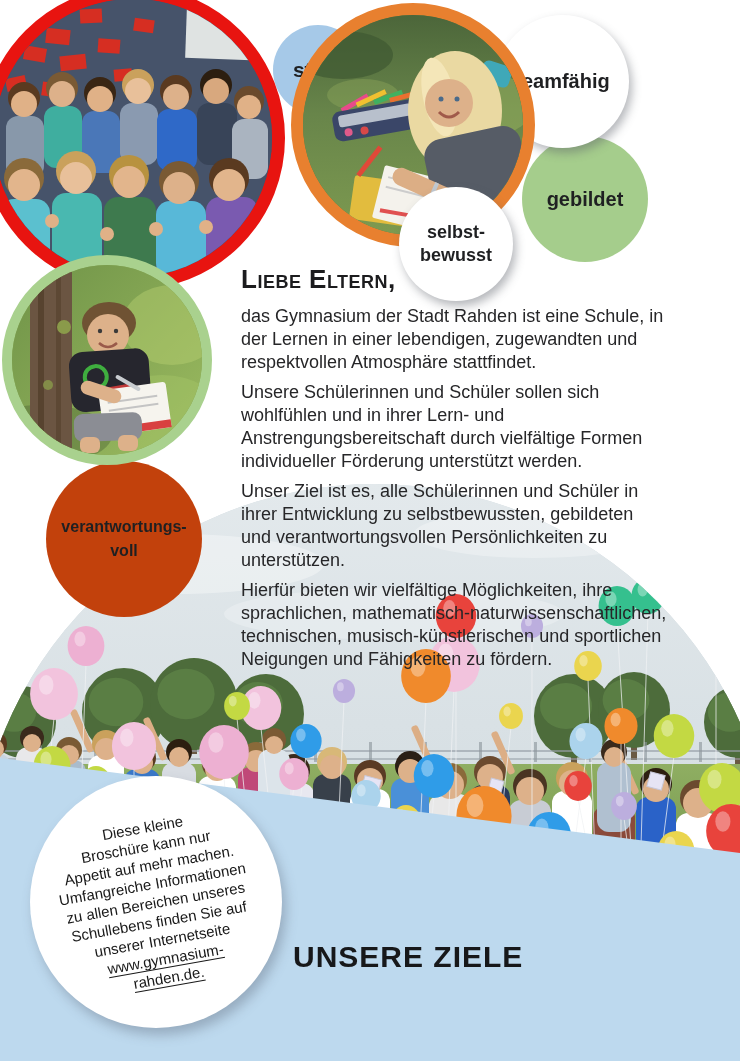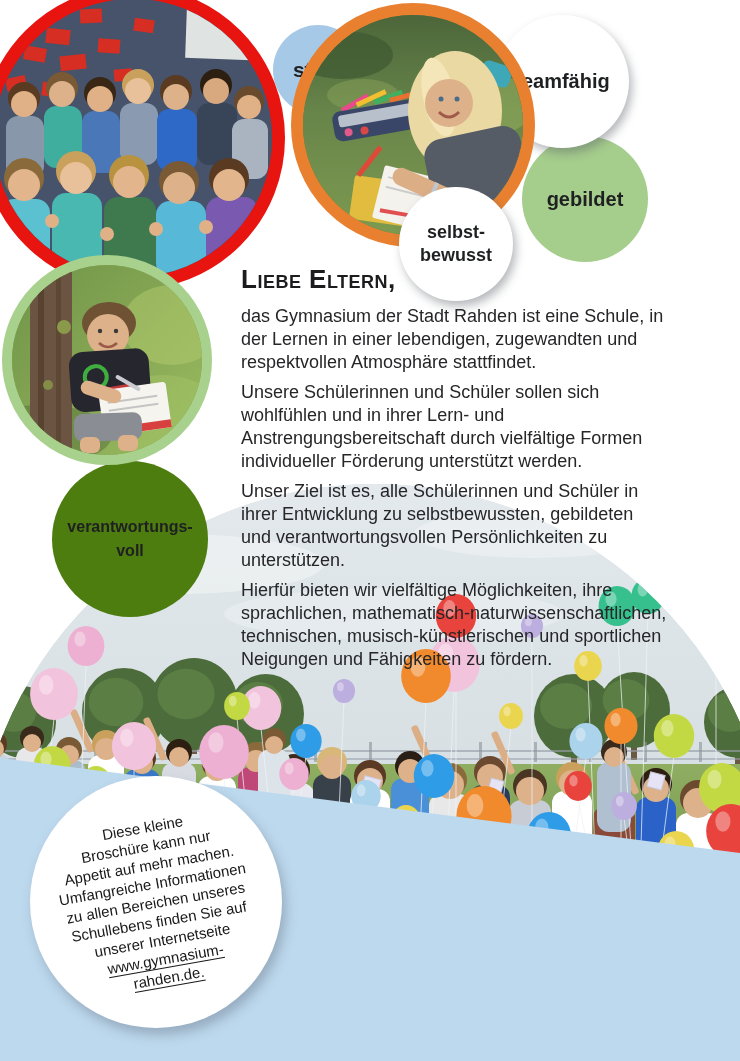--- a/index.html
+++ b/index.html
@@ -15,21 +15,21 @@
   .photo-ring svg{display:block;width:100%;height:100%;}
   #classroom{left:-19px;top:-14px;width:304px;height:304px;border:13px solid #e81410;z-index:35;background:#46536a;}
   #girl{left:291px;top:3px;width:244px;height:244px;border:12px solid #e8802f;z-index:30;background:#5d7a42;}
   #boy{left:2px;top:255px;width:210px;height:210px;border:10px solid #a9d18e;z-index:40;background:#86a855;}
 
   
   #b-stark{left:273px;top:25px;width:90px;height:90px;background:#a6c9e8;font-size:21px;z-index:20;}
   #b-team{left:496px;top:15px;width:133px;height:133px;background:#ffffff;font-size:20px;z-index:25;}
   #b-gebildet{left:522px;top:136px;width:126px;height:126px;background:#a5cd8c;font-size:20px;z-index:18;}
   #b-selbst{left:399px;top:187px;width:114px;height:114px;background:#ffffff;font-size:18px;line-height:1.3;z-index:36;}
-  #b-verant{left:52px;top:461px;width:156px;height:156px;background:#4d7c0f;font-size:16px;line-height:1.5;z-index:6;}
+  #b-verant{left:46px;top:461px;width:156px;height:156px;background:#c2410c;font-size:16px;line-height:1.5;z-index:6;}
 
   
   #dome{left:-26px;top:484px;width:800px;height:800px;z-index:2;overflow:hidden;background:#cfd9de;}
   #dome svg{display:block;}
 
   
   #band{position:absolute;inset:0;background:#bdd9ee;z-index:4;
         clip-path:polygon(0px 758px,740px 853px,740px 1061px,0px 1061px);}
 
   
@@ -307,20 +307,21 @@
           <ellipse cx="612" cy="257" rx="16.560000000000002" ry="18" fill="#abd3ec"></ellipse>
           <ellipse cx="606.6" cy="250.7" rx="5.040000000000001" ry="6.84" fill="#ffffff" opacity="0.35"></ellipse>
           <ellipse cx="392" cy="312" rx="14.72" ry="16" fill="#abd3ec"></ellipse>
           <ellipse cx="387.2" cy="306.4" rx="4.48" ry="6.08" fill="#ffffff" opacity="0.35"></ellipse>
         </g>
     </svg>
   </div>
 
   <div id="band"></div>
 
+  <div id="title">UNSERE ZIELE</div>
 
   <div id="intro">
     <h1>Liebe Eltern,</h1>
     <p>das Gymnasium der Stadt Rahden ist eine Schule, in
 der Lernen in einer lebendigen, zugewandten und
 respektvollen Atmosphäre stattfindet.</p>
     <p>Unsere Schülerinnen und Schüler sollen sich
 wohlfühlen und in ihrer Lern- und
 Anstrengungsbereitschaft durch vielfältige Formen
 individueller Förderung unterstützt werden.</p>

